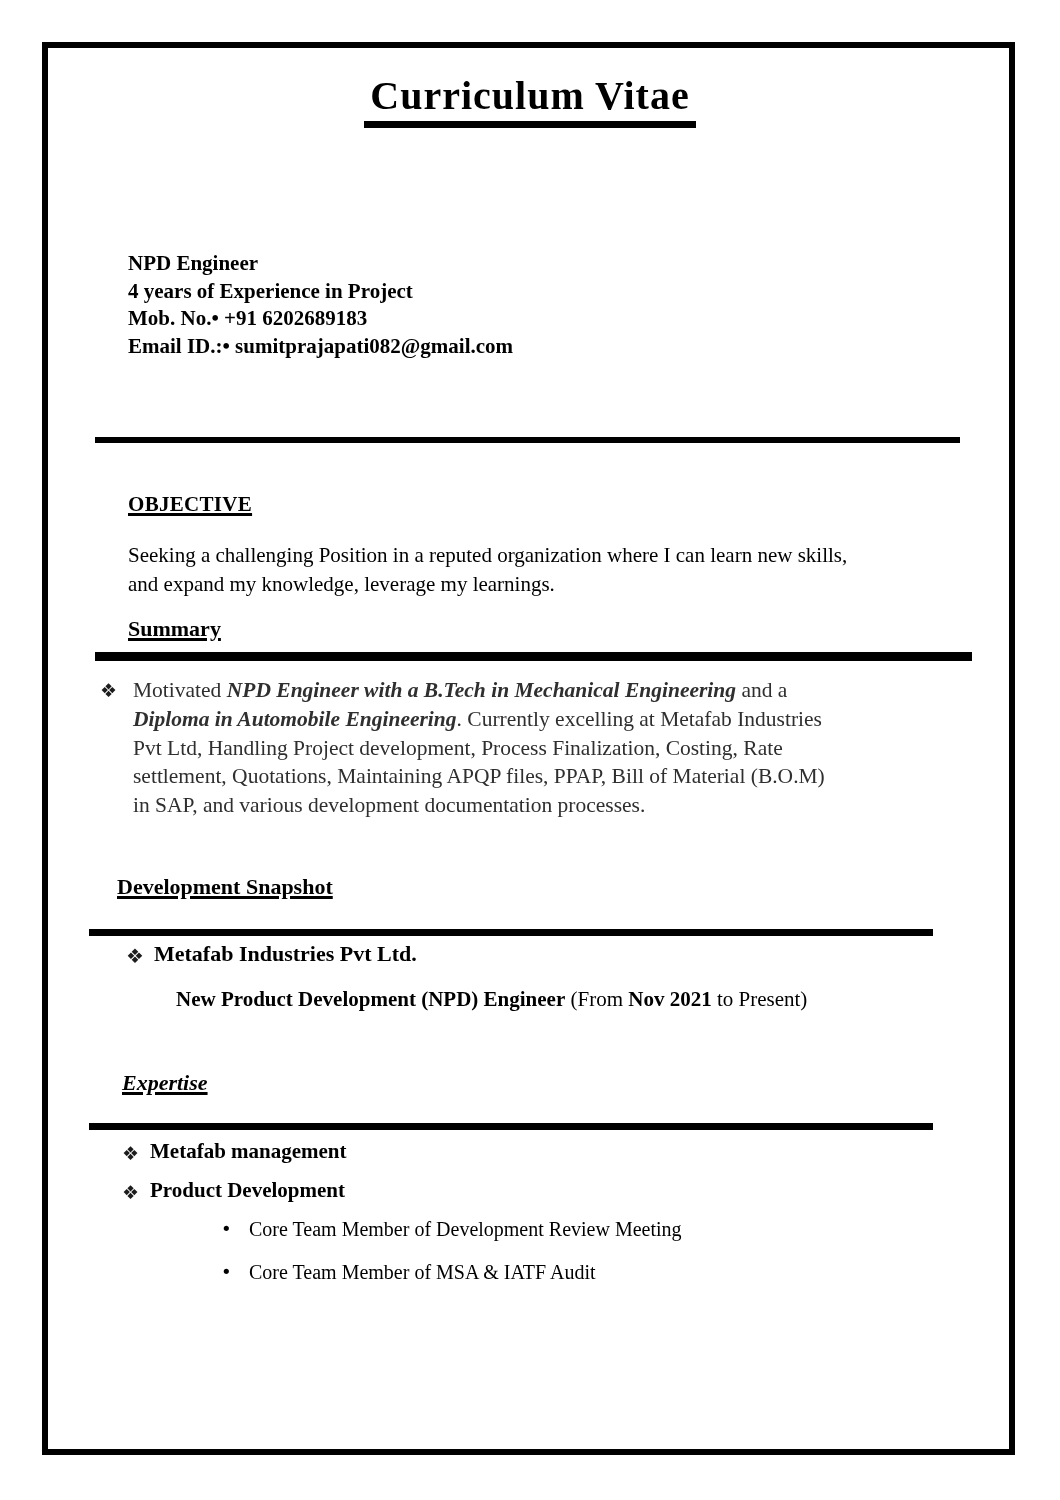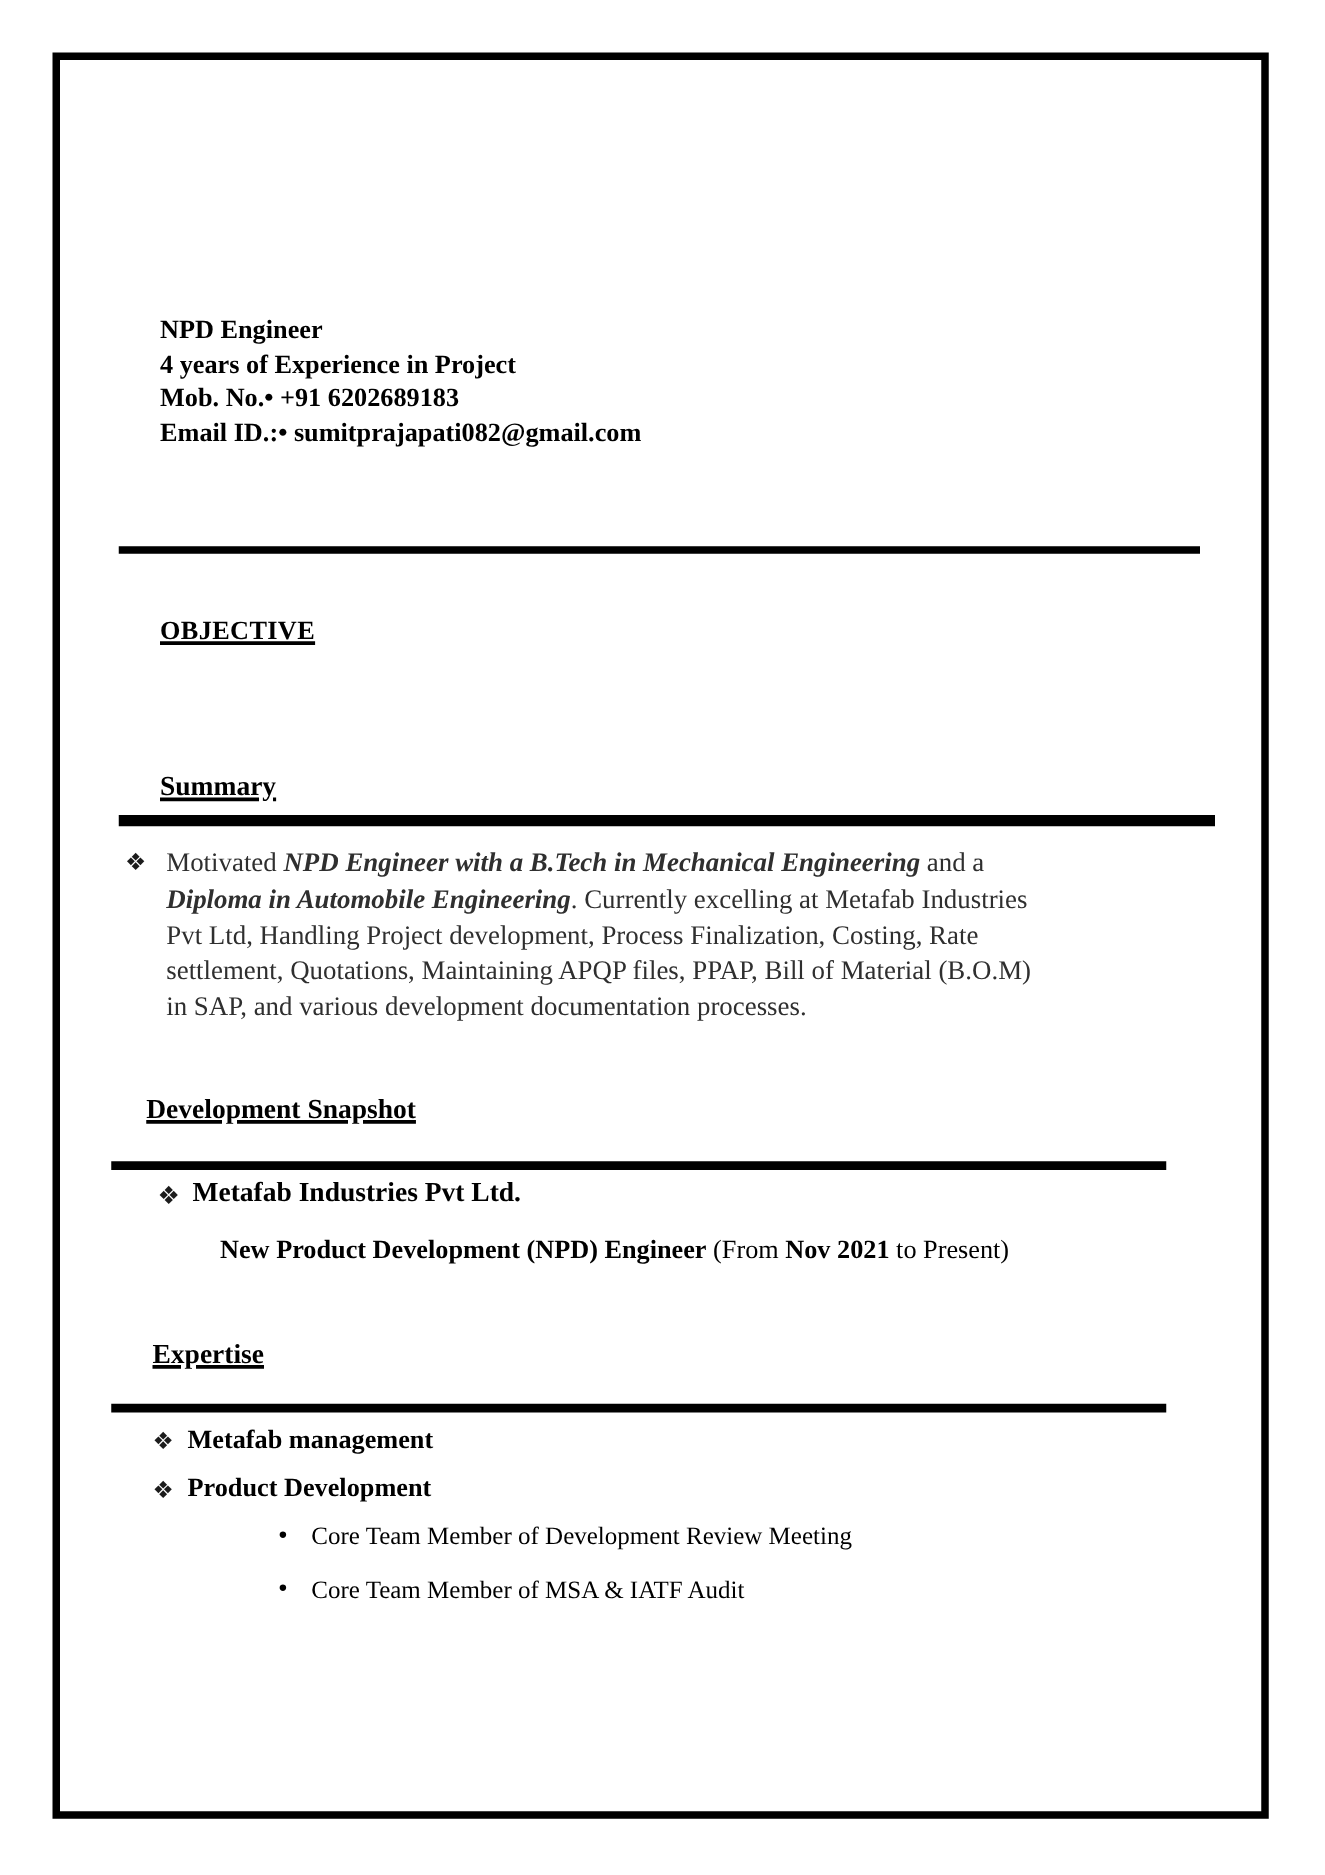--- a/index.html
+++ b/index.html
@@ -64,47 +64,52 @@
     line-height: 26px;
     flex: 0 0 28px;
   }
 
   .prof-heading { left: 117px; top: 874px; font-size: 22px; }
   .company-item { left: 126px; top: 941px; display: flex; align-items: flex-start; font-size: 22px; font-weight: bold; }
   .company-item .bullet-diamond { flex: 0 0 28px; line-height: 30px; font-size: 20px; }
   .role-line { left: 176px; top: 987px; font-size: 21px; }
   .role-line .b { font-weight: bold; }
 
-  .expertise-heading { left: 122px; top: 1070px; font-size: 22px; }
+  .expertise-heading { left: 122px; top: 1070px; font-size: 22px; font-style: italic; }
   .exp-item { display: flex; align-items: flex-start; font-size: 21px; font-weight: bold; }
   .exp-item .bullet-diamond { flex: 0 0 28px; line-height: 28px; font-size: 19px; }
   .exp-item-1 { left: 122px; top: 1139px; }
   .exp-item-2 { left: 122px; top: 1178px; }
   .sub-item { display: flex; align-items: flex-start; font-size: 20px; line-height: 26px; }
   .sub-item-1 { left: 221px; top: 1216px; }
   .sub-item-2 { left: 221px; top: 1259px; }
 </style>
 </head>
 <body>
 
 <div class="page">
 
   <div class="frame"></div>
 
+  <div class="abs title-wrap">
+    <span class="doc-title">Curriculum Vitae</span>
+  </div>
 
   <div class="abs header-block">
     <div><span class="u-line">NPD Engineer</span></div>
     <div><span class="u-line">4 years of Experience in Project</span></div>
     <div>Mob. No.• +91 6202689183</div>
     <div>Email ID.:• sumitprajapati082@gmail.com</div>
   </div>
 
   <div class="rule" style="left:95px; top:437px; width:865px; height:6px;"></div>
 
   <div class="abs section-heading objective-heading">OBJECTIVE</div>
+  <div class="abs objective-text">Seeking a challenging Position in a reputed organization where I can learn new skills,
+and expand my knowledge, leverage my learnings.</div>
 
   <div class="abs section-heading summary-heading">Summary</div>
   <div class="rule" style="left:95px; top:652px; width:877px; height:9px;"></div>
 
   <div class="abs summary-item">
     <span class="bullet-diamond">❖</span>
     <span class="summary-text"><span>Motivated </span><span class="b">NPD Engineer with a B.Tech in Mechanical Engineering</span><span> and a
 </span><span class="b">Diploma in Automobile Engineering</span><span>. Currently excelling at Metafab Industries
 Pvt Ltd, Handling Project development, Process Finalization, Costing, Rate
 settlement, Quotations, Maintaining APQP files, PPAP, Bill of Material (B.O.M)

